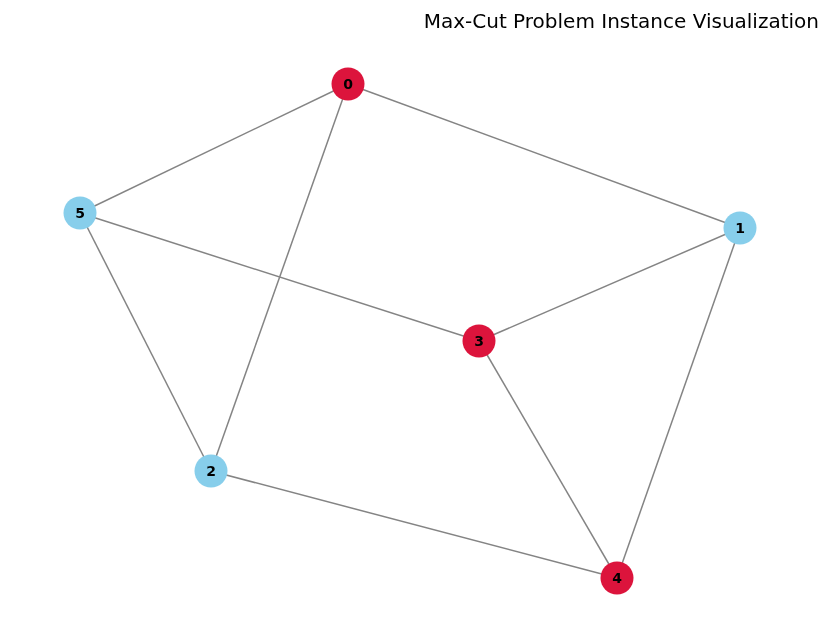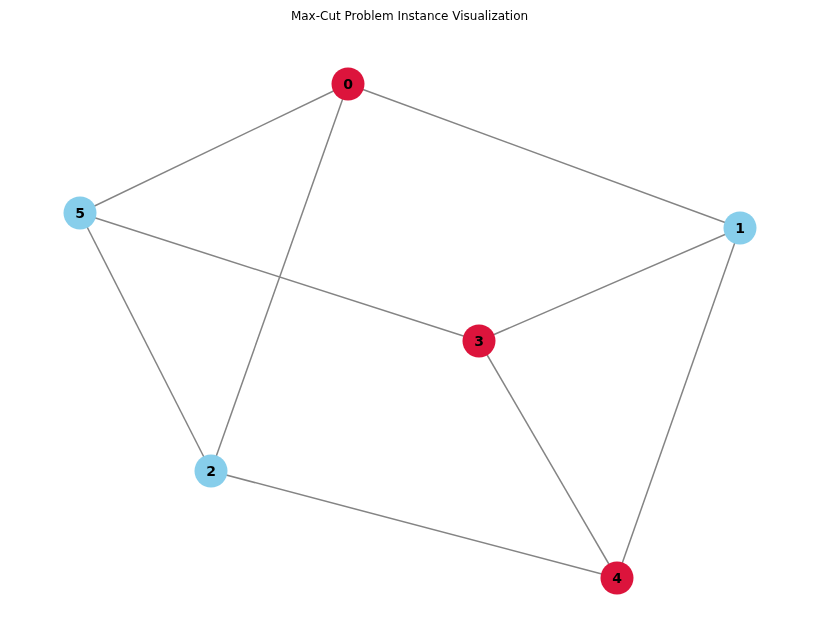--- a/index.html
+++ b/index.html
@@ -13,22 +13,22 @@
     width: 819px;
     height: 642px;
     background: #ffffff;
     overflow: hidden;
   }
   .chart-title {
     position: absolute;
     top: 9px;
     left: 0;
     width: 100%;
-    text-align: center;
-    font-size: 12px;
+    text-align: right;
+    font-size: 20px;
     font-weight: 400;
     color: #000000;
     letter-spacing: 0;
   }
   svg.graph-canvas {
     position: absolute;
     top: 0;
     left: 0;
   }
   .node-label {

